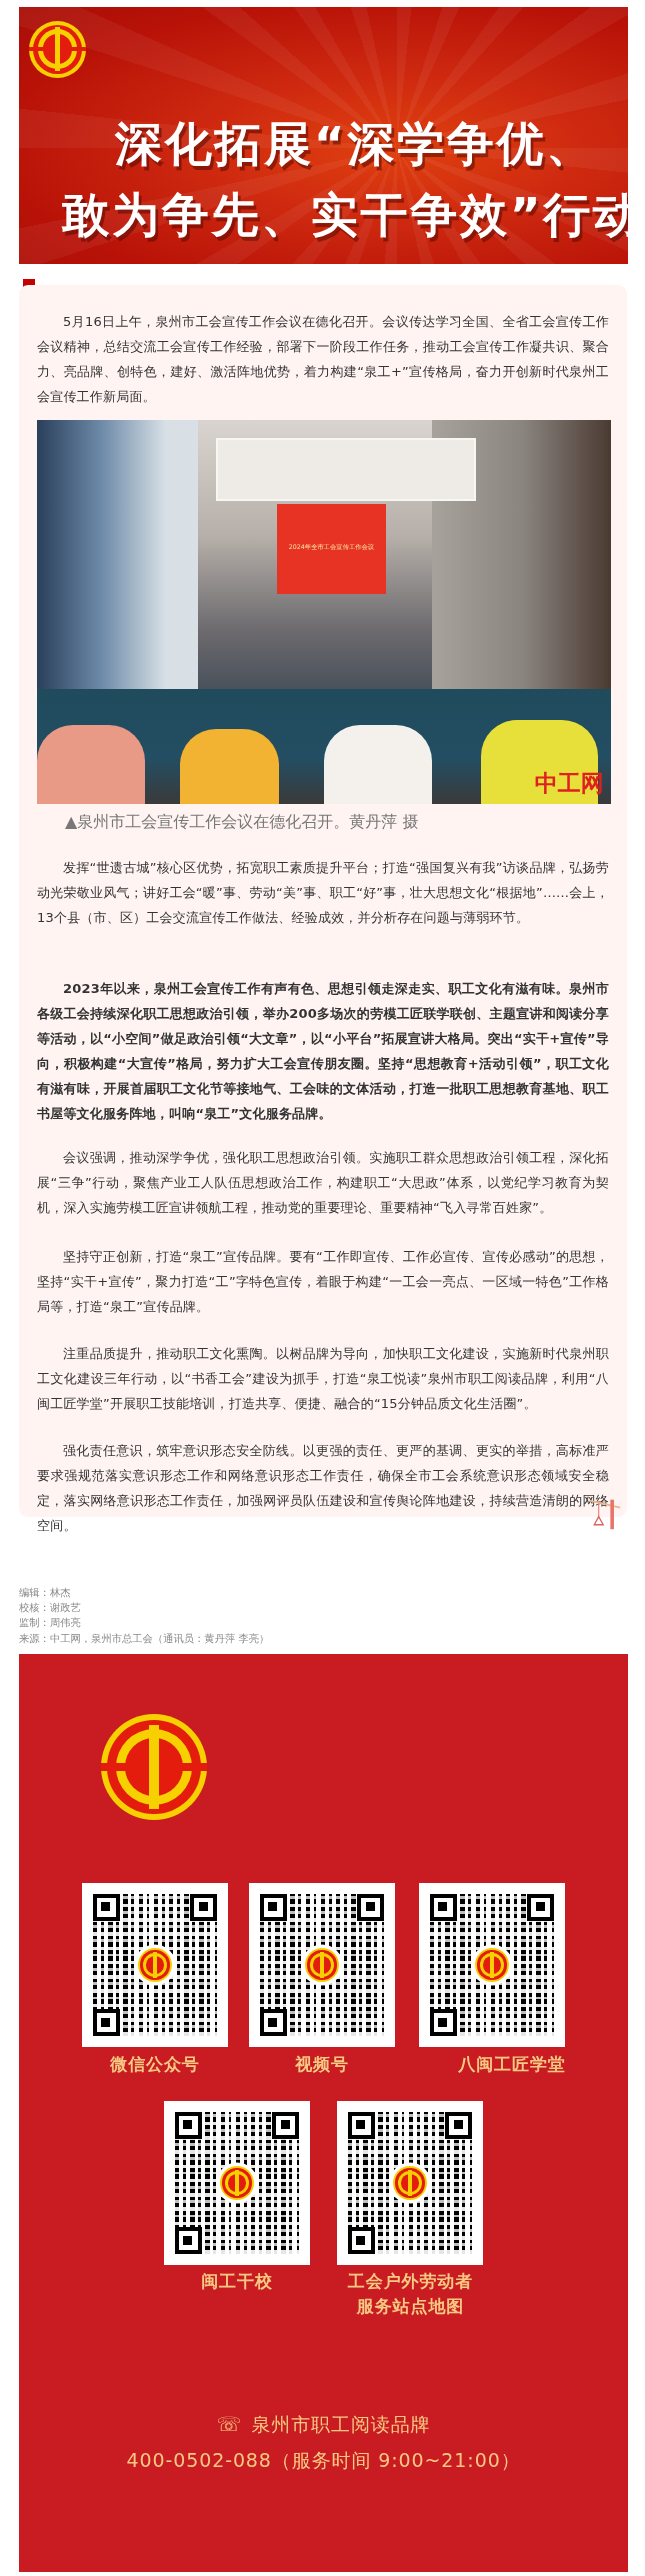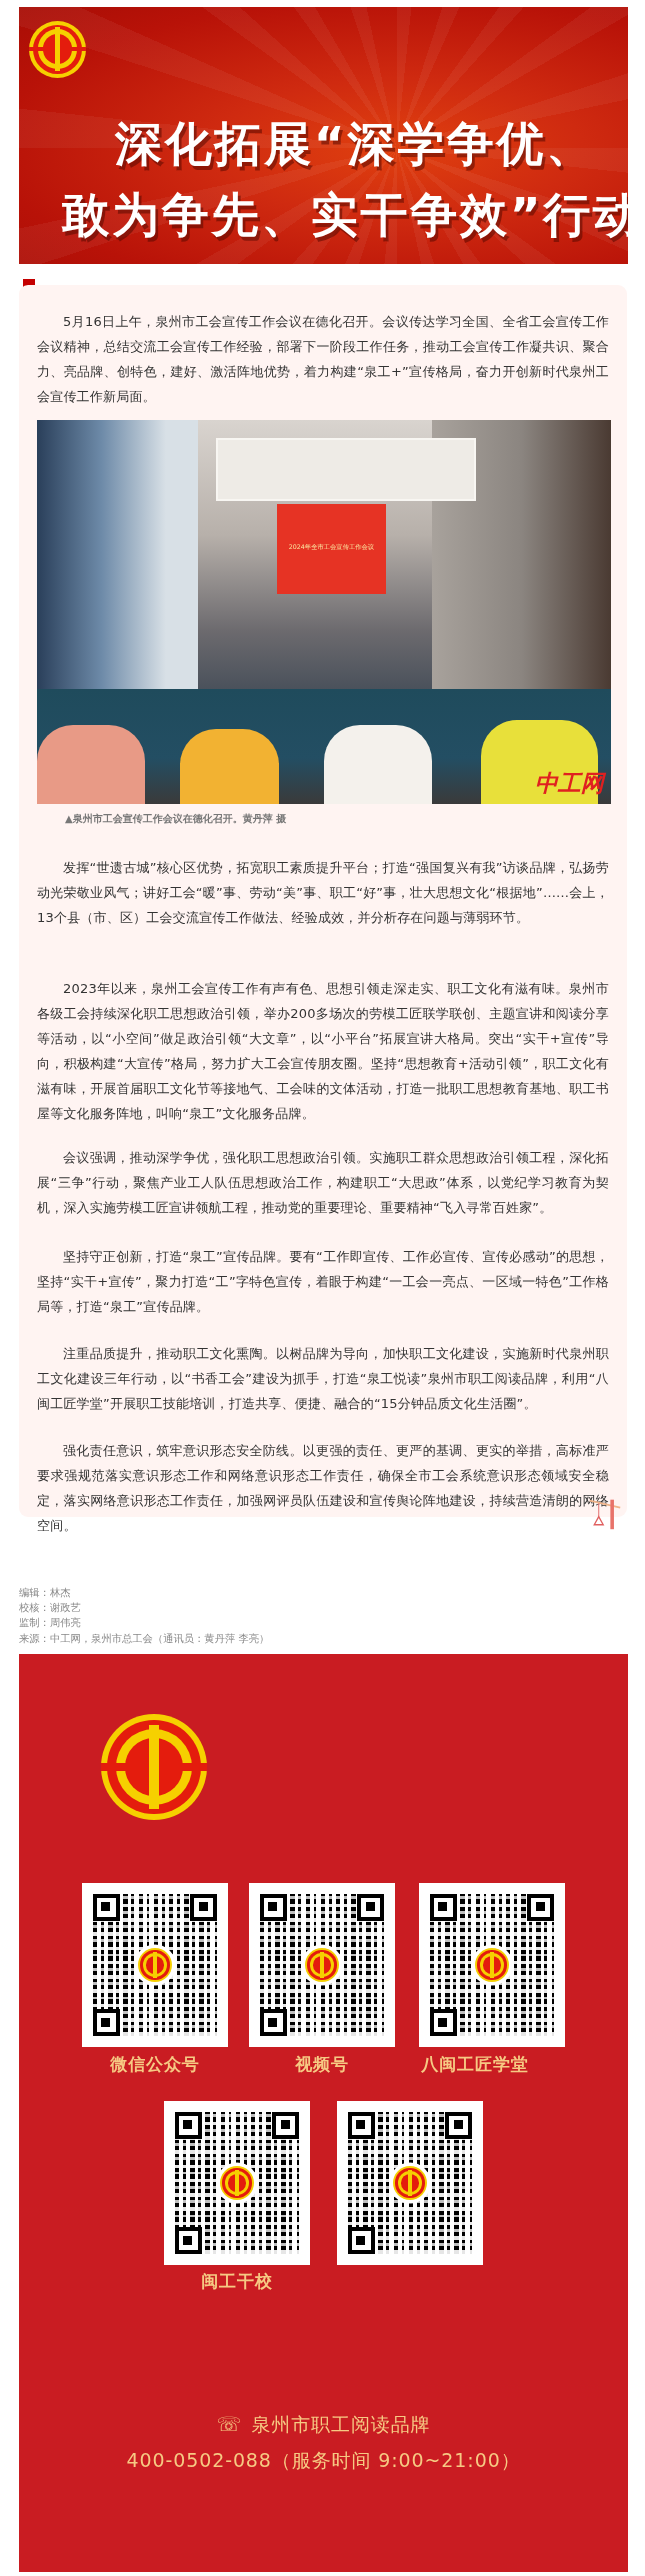--- a/index.html
+++ b/index.html
@@ -57,22 +57,22 @@
     .photo .ceiling { position: absolute; left: 179px; top: 18px; width: 260px; height: 63px; background: #eeebe6; border: 2.7px solid #f8f6f2; }
     .photo .window-l { position: absolute; left: 0; top: 0; width: 161px; height: 269px; background: linear-gradient(90deg,#2a3f5a,#6d8aa8 40%,#d8e0e6 80%); }
     .photo .pillar-r { position: absolute; right: 0; top: 0; width: 179px; height: 323px; background: linear-gradient(90deg,#a8a29c,#8b8580 50%,#4a3a32 100%); }
     .photo .screen { position: absolute; left: 240px; top: 84px; width: 109px; height: 90px; background: #e63324; }
     .photo .screen span { position: absolute; left: 0; width: 100%; top: 39px; text-align: center; color: #fbe6a0; font-size: 6.3px; }
     .photo .table { position: absolute; left: 0; top: 269px; width: 574px; height: 115px; background: linear-gradient(180deg,#1f4b5c,#234e63 60%,#3a3a3a); }
     .photo .p1 { position: absolute; left: 0; top: 305px; width: 108px; height: 81px; background: #e89a86; border-radius: 36px 36px 0 0; }
     .photo .p2 { position: absolute; left: 143px; top: 309px; width: 99px; height: 76px; background: #f2b232; border-radius: 36px 36px 0 0; }
     .photo .p3 { position: absolute; left: 287px; top: 305px; width: 108px; height: 81px; background: #f4f1ec; border-radius: 36px 36px 0 0; }
     .photo .p4 { position: absolute; left: 444px; top: 300px; width: 117px; height: 85px; background: #e8e03a; border-radius: 36px 36px 0 0; }
-    .photo .watermark { position: absolute; right: 7.2px; bottom: 5.4px; color: #e02020; font-size: 23px; font-weight: bold; font-style: italic; }
-    .caption { position: absolute; left: 65px; top: 812px; font-size: 10px; color: #777777; font-weight: bold; }
+    .photo .watermark { position: absolute; right: 7.2px; bottom: 5.4px; color: #e02020; font-size: 23px; font-weight: bold; }
+    .caption { position: absolute; left: 65px; top: 812px; font-size: 16px; color: #777777; }
 
     .crane { position: absolute; left: 588px; top: 1497px; width: 34px; height: 34px; }
 
     
     .credits { position: absolute; left: 19px; top: 1585px; font-size: 10.3px; line-height: 15.2px; color: #888888; }
 
     
     .footer { position: absolute; left: 19px; top: 1654px; width: 609px; height: 918px; background: #c91c22; }
     .footer .emblem { left: 82px; top: 60px; width: 106px; height: 106px; }
     .org-name { position: absolute; left: 201px; top: 65px; font-family: "DejaVu Serif", "Liberation Serif", serif; font-weight: bold; font-size: 45px; letter-spacing: 3.6px; color: #f6c983; }
@@ -131,21 +131,21 @@
   <div class="table"></div>
   <div class="p1"></div>
   <div class="p2"></div>
   <div class="p3"></div>
   <div class="p4"></div>
   <div class="watermark">中工网</div>
 </div>
 <div class="caption">▲泉州市工会宣传工作会议在德化召开。黄丹萍 摄</div>
 
 <p class="para" style="top:855px;">发挥“世遗古城”核心区优势，拓宽职工素质提升平台；打造“强国复兴有我”访谈品牌，弘扬劳动光荣敬业风气；讲好工会“暖”事、劳动“美”事、职工“好”事，壮大思想文化“根据地”……会上，13个县（市、区）工会交流宣传工作做法、经验成效，并分析存在问题与薄弱环节。</p>
-<p class="para" style="top:976px;">2023年以来，泉州工会宣传工作有声有色、思想引领走深走实、职工文化有滋有味。泉州市各级工会持续深化职工思想政治引领，举办200多场次的劳模工匠联学联创、主题宣讲和阅读分享等活动，以“小空间”做足政治引领“大文章”，以“小平台”拓展宣讲大格局。突出“实干+宣传”导向，积极构建“大宣传”格局，努力扩大工会宣传朋友圈。坚持“思想教育+活动引领”，职工文化有滋有味，开展首届职工文化节等接地气、工会味的文体活动，打造一批职工思想教育基地、职工书屋等文化服务阵地，叫响“泉工”文化服务品牌。</p>
+<p class="para" style="top:976px;font-weight:bold;">2023年以来，泉州工会宣传工作有声有色、思想引领走深走实、职工文化有滋有味。泉州市各级工会持续深化职工思想政治引领，举办200多场次的劳模工匠联学联创、主题宣讲和阅读分享等活动，以“小空间”做足政治引领“大文章”，以“小平台”拓展宣讲大格局。突出“实干+宣传”导向，积极构建“大宣传”格局，努力扩大工会宣传朋友圈。坚持“思想教育+活动引领”，职工文化有滋有味，开展首届职工文化节等接地气、工会味的文体活动，打造一批职工思想教育基地、职工书屋等文化服务阵地，叫响“泉工”文化服务品牌。</p>
 <p class="para" style="top:1145px;">会议强调，推动深学争优，强化职工思想政治引领。实施职工群众思想政治引领工程，深化拓展“三争”行动，聚焦产业工人队伍思想政治工作，构建职工“大思政”体系，以党纪学习教育为契机，深入实施劳模工匠宣讲领航工程，推动党的重要理论、重要精神“飞入寻常百姓家”。</p>
 <p class="para" style="top:1244px;">坚持守正创新，打造“泉工”宣传品牌。要有“工作即宣传、工作必宣传、宣传必感动”的思想，坚持“实干+宣传”，聚力打造“工”字特色宣传，着眼于构建“一工会一亮点、一区域一特色”工作格局等，打造“泉工”宣传品牌。</p>
 <p class="para" style="top:1341px;">注重品质提升，推动职工文化熏陶。以树品牌为导向，加快职工文化建设，实施新时代泉州职工文化建设三年行动，以“书香工会”建设为抓手，打造“泉工悦读”泉州市职工阅读品牌，利用“八闽工匠学堂”开展职工技能培训，打造共享、便捷、融合的“15分钟品质文化生活圈”。</p>
 <p class="para" style="top:1438px;">强化责任意识，筑牢意识形态安全防线。以更强的责任、更严的基调、更实的举措，高标准严要求强规范落实意识形态工作和网络意识形态工作责任，确保全市工会系统意识形态领域安全稳定，落实网络意识形态工作责任，加强网评员队伍建设和宣传舆论阵地建设，持续营造清朗的网络空间。</p>
 
 <svg class="crane" viewBox="0 0 38 38">
   <line x1="2" y1="4" x2="36" y2="12" stroke="#f0b48a" stroke-width="2"></line>
   <rect x="25" y="3" width="4" height="33" fill="#e8736a"></rect>
   <line x1="12" y1="7" x2="12" y2="22" stroke="#e06060" stroke-width="1"></line>
   <polygon points="12,22 7,31 17,31" fill="none" stroke="#e06060" stroke-width="1.5"></polygon>
@@ -201,21 +201,21 @@
       <div class="emblem">
         <div class="r1" style="width:86%;height:86%;"></div>
           <div class="r2" style="width:70%;height:70%;"></div>
           <div class="r3" style="width:52%;height:52%;"></div>
           <div class="bar" style="width:9%;height:78%;"></div>
       </div>
     </div>
   </div>
   <div class="qr-label" style="left:63px;top:398px;width:146px;">微信公众号</div>
   <div class="qr-label" style="left:230px;top:398px;width:146px;">视频号</div>
-  <div class="qr-label" style="left:383px;top:398px;width:146px;">八闽工匠学堂</div>
+  <div class="qr-label" style="left:420px;top:398px;width:146px;">八闽工匠学堂</div>
 
   <div class="qr" style="left:145px;top:447px;">
     <div class="code">
       <div class="finder" style="left:0;top:0;"></div>
         <div class="finder" style="right:0;top:0;"></div>
         <div class="finder" style="left:0;bottom:0;"></div>
       <div class="emblem">
         <div class="r1" style="width:86%;height:86%;"></div>
           <div class="r2" style="width:70%;height:70%;"></div>
           <div class="r3" style="width:52%;height:52%;"></div>
@@ -230,19 +230,23 @@
         <div class="finder" style="left:0;bottom:0;"></div>
       <div class="emblem">
         <div class="r1" style="width:86%;height:86%;"></div>
           <div class="r2" style="width:70%;height:70%;"></div>
           <div class="r3" style="width:52%;height:52%;"></div>
           <div class="bar" style="width:9%;height:78%;"></div>
       </div>
     </div>
   </div>
   <div class="qr-label" style="left:145px;top:615px;width:146px;">闽工干校</div>
+  <div class="qr-label" style="left:305px;top:615px;width:173px;">
+    <div>工会户外劳动者</div>
+    <div>服务站点地图</div>
+  </div>
 
   <div class="hotline" style="top:758px;">
     <span class="phone">☏</span><span>泉州市职工阅读品牌</span>
   </div>
   <div class="hotline" style="top:794px;">400-0502-088（服务时间 9:00~21:00）</div>
 </div>
 
 
 </body></html>

